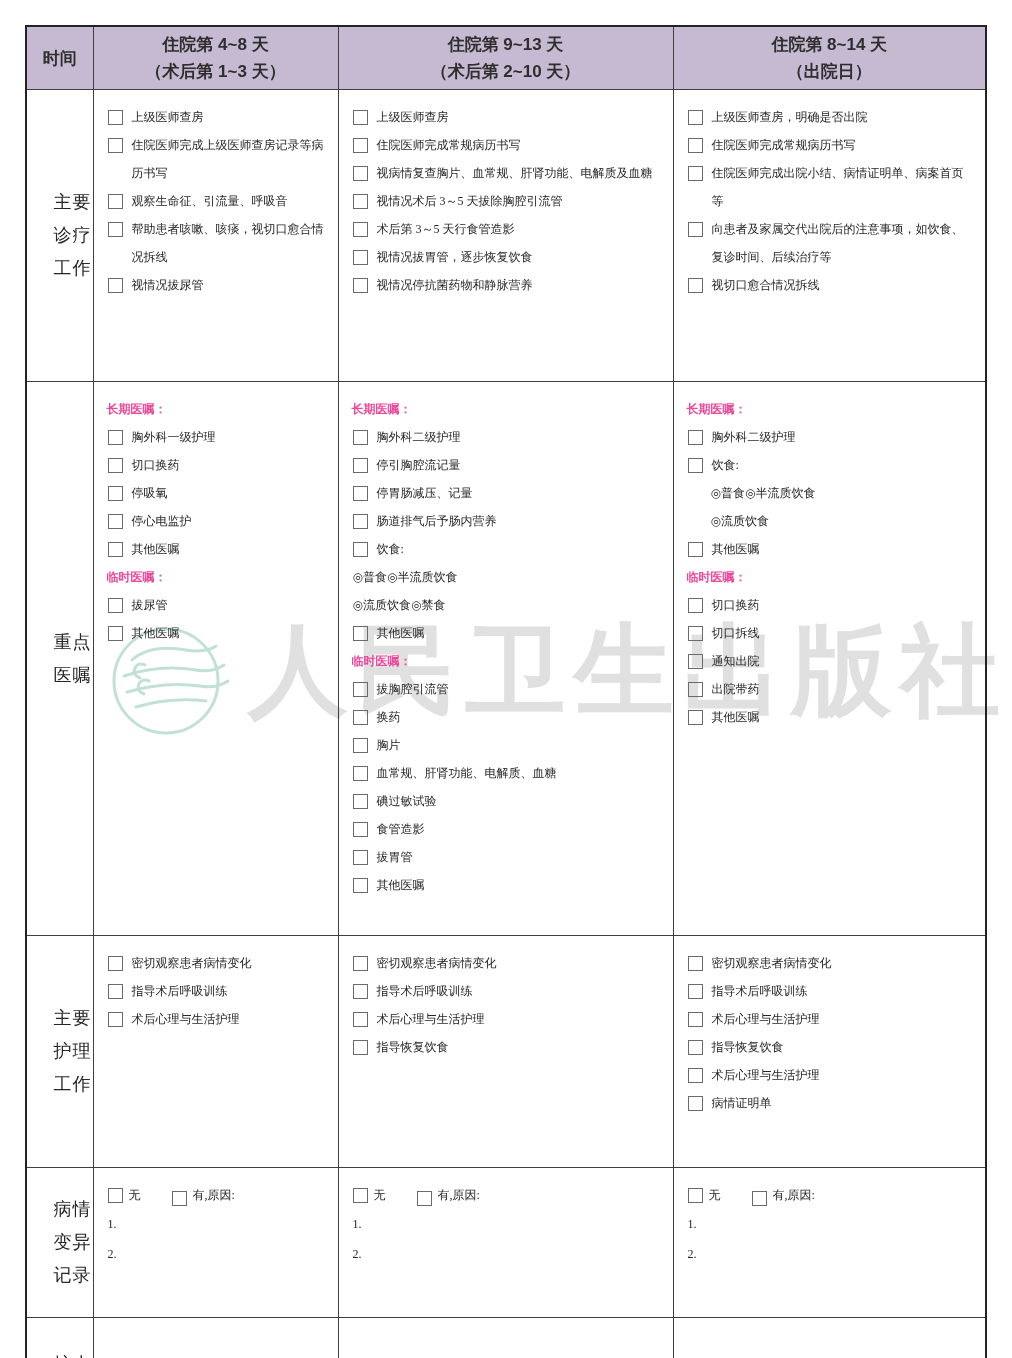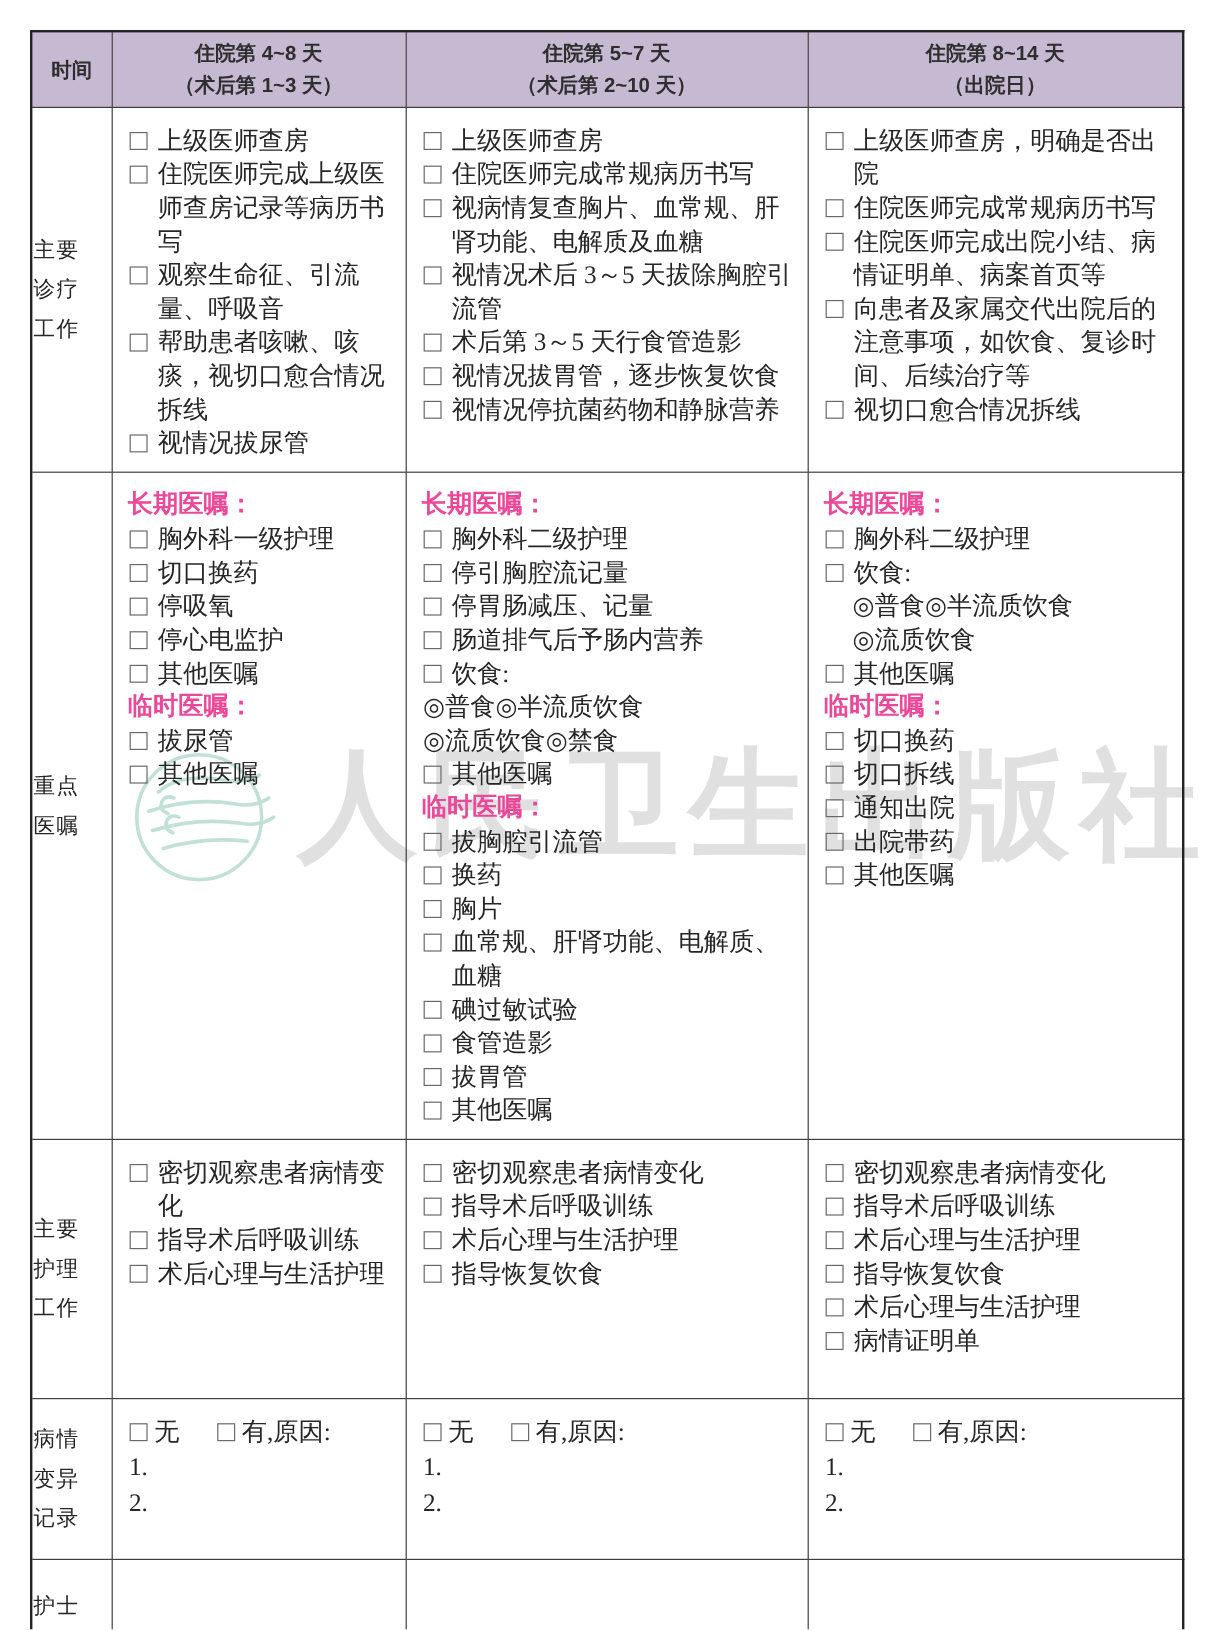--- a/index.html
+++ b/index.html
@@ -29,41 +29,41 @@
   th,td{border:1px solid #3f3f3f;vertical-align:top;background:transparent;}
   table{border:2px solid #232323;}
   thead th{
     background:#c6bad3;
     font-family:"Liberation Sans","DejaVu Sans",sans-serif;
     font-weight:bold;font-size:17px;line-height:27px;
     text-align:center;vertical-align:middle;height:60px;color:#2e2e2e;
   }
   tbody th{
     font-weight:normal;font-size:18px;line-height:33px;
-    text-align:left;vertical-align:middle;color:#262626;
+    text-align:right;vertical-align:middle;color:#262626;
     letter-spacing:1px;
   }
-  tbody td{padding:13px 12px 10px 13px;font-size:21px;}
+  tbody td{padding:13px 12px 26px 13px;font-size:12px;}
   tr.r0 td{height:252px;} tr.r1 td{height:514px;} tr.r2 td{height:192px;}
   tr.r3 td{height:110px;} tr.r4 td{height:87px;}
   .item{display:flex;align-items:flex-start;line-height:28px;}
   .item .box{
     flex:0 0 13px;width:13px;height:13px;margin:7px 9px 0 1px;
     border:1px solid #6a6a6a;background:transparent;display:inline-block;
   }
   .item .txt{flex:1 1 auto;}
   .item.h{
     font-family:"Liberation Sans","DejaVu Sans",sans-serif;
     font-weight:bold;color:#ec4899;
   }
   .item.opt{padding-left:1px;}
   .item.opt2{padding-left:24px;}
   .item.plain{line-height:30px;padding-left:1px;}
   .item.dual .grp{display:inline-flex;align-items:flex-start;}
-  .item.dual .grp + .grp{margin-left:30px;}
+  .item.dual .grp + .grp{margin-left:30px;align-items:center;}
   .item.dual .grp .box{margin-right:6px;}
 </style>
 </head>
 <body>
 
 <div id="canvas">
 
   <div id="wm-logo">
     <svg width="142" height="118" viewBox="0 0 142 118">
       <g fill="none" stroke="#b7dcd1" stroke-width="3" stroke-linecap="round">
@@ -96,21 +96,21 @@
         <col style="width:313px">
     </colgroup>
     <thead>
       <tr>
         <th>时间</th>
         <th>
           <div>住院第 4~8 天</div>
           <div>（术后第 1~3 天）</div>
         </th>
         <th>
-          <div>住院第 5~7 天</div>
+          <div>住院第 9~13 天</div>
           <div>（术后第 2~10 天）</div>
         </th>
         <th>
           <div>住院第 8~14 天</div>
           <div>（出院日）</div>
         </th>
       </tr>
     </thead>
     <tbody id="rows">
         <tr class="r0">

